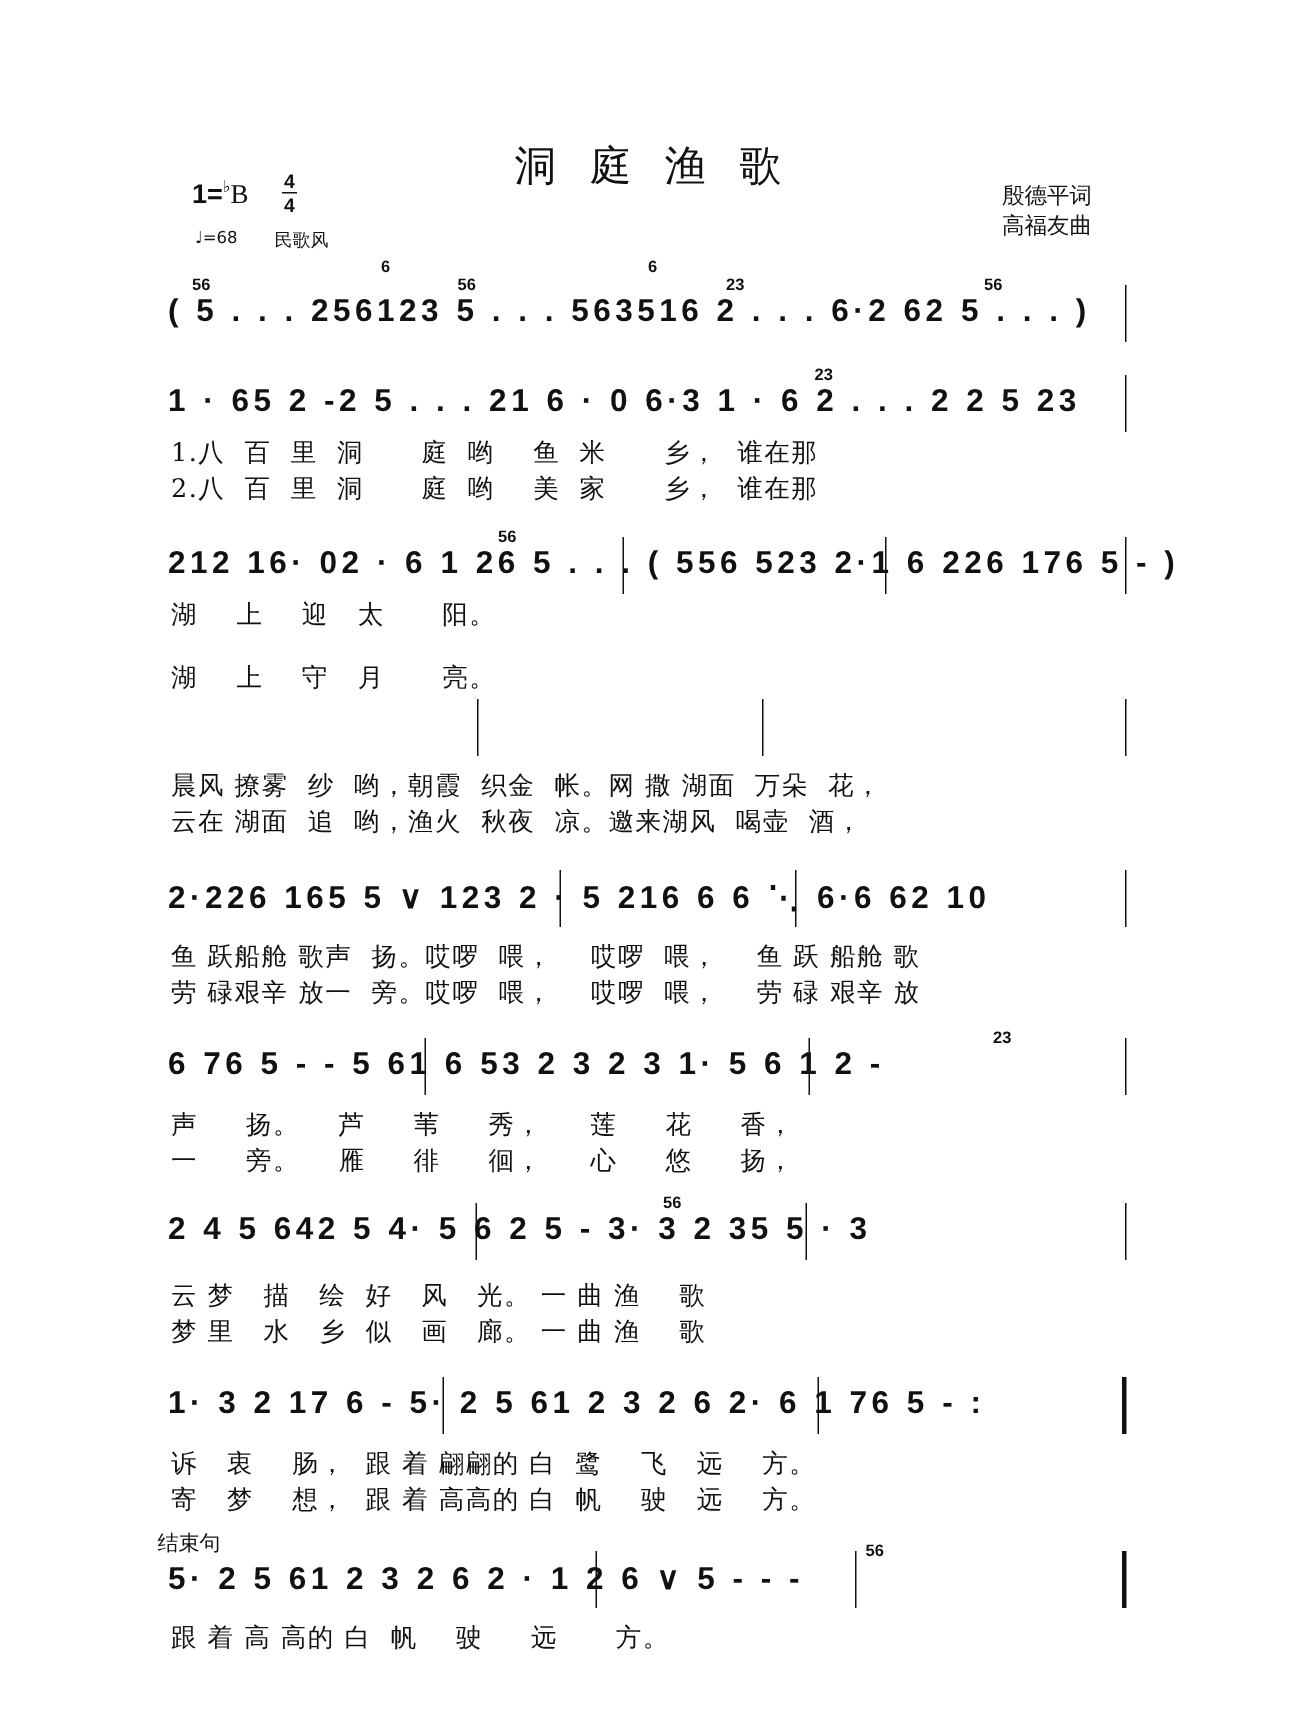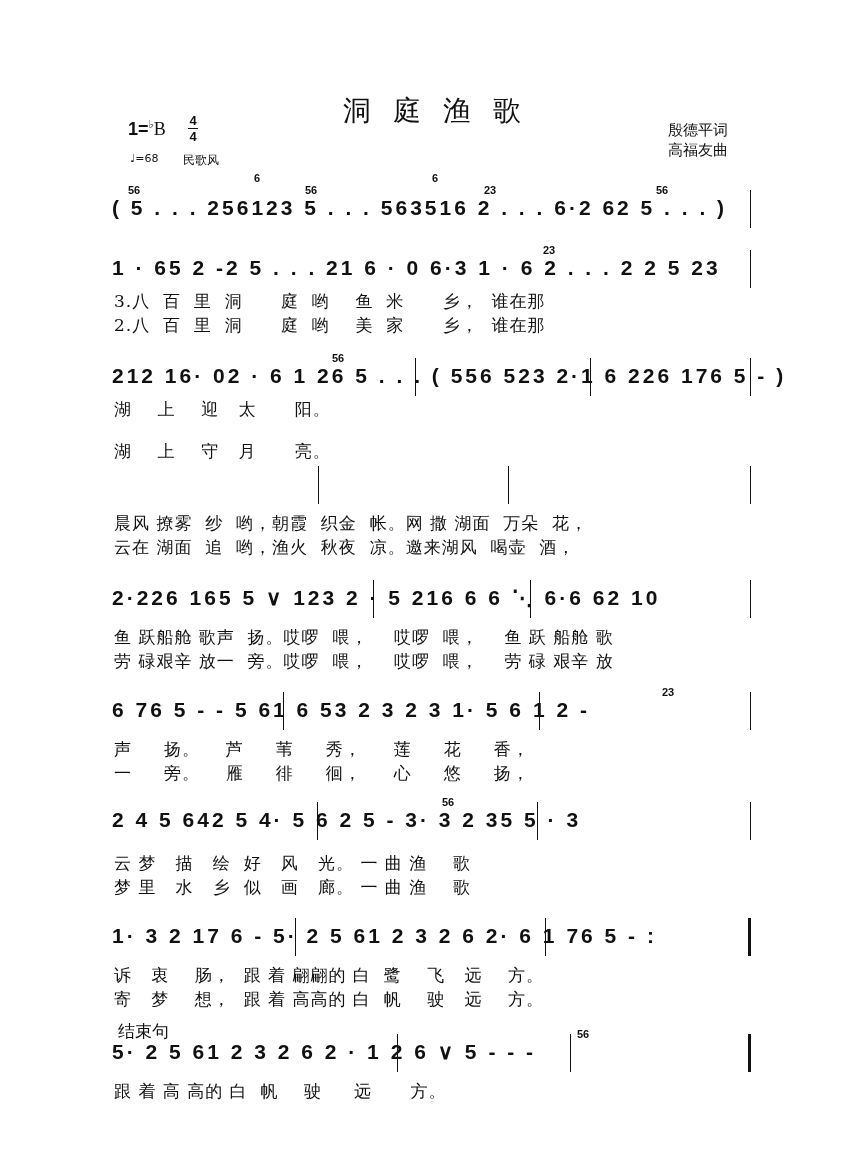--- a/index.html
+++ b/index.html
@@ -12,21 +12,21 @@
   .timesig { left:188px; top:114px; font-family:"Liberation Sans",sans-serif; font-weight:bold; font-size:13px; line-height:13px; text-align:center; }
   .timesig .line { width:10px; border-top:1.5px solid #111; margin:1px auto; }
   .tempo { left:130px; top:152px; font-size:11px; }
   .style { left:183px; top:152px; font-size:12px; }
   .credits { left:668px; top:120px; font-family:"DejaVu Serif","Liberation Serif",serif; font-size:15px; line-height:20px; }
   .row { left:112px; width:642px; height:40px; }
   .notes { position:absolute; left:0; top:0; white-space:nowrap; font-family:"Liberation Sans",sans-serif; font-weight:bold; font-size:21px; letter-spacing:3px; }
   .bar { position:absolute; top:-6px; width:0; height:38px; border-left:1.5px solid #111; }
   .lyric { left:114px; font-family:"DejaVu Serif","Liberation Serif",serif; font-size:17px; white-space:pre; letter-spacing:1px; }
   .grace { position:absolute; top:-12px; font-size:11px; font-weight:bold; font-family:"Liberation Sans",sans-serif; letter-spacing:0; }
-  .ending { left:118px; top:1020px; font-size:17px; }
+  .ending { left:105px; top:1020px; font-size:14px; }
 </style>
 </head>
 <body>
 
 <div class="abs title">洞庭渔歌</div>
 
 <div class="abs key"><span>1=</span><sup>♭</sup><span class="B">B</span></div>
 <div class="abs timesig">
   <div>4</div>
   <div class="line"></div>
@@ -48,21 +48,21 @@
   <span class="grace" style="left:320px;top:-24px;">6</span>
   <div class="notes">( 5 . . .   256123   5 . . .   563516   2 . . .   6·2  62   5 . . . )</div>
   <div class="bar" style="left:638px;"></div>
 </div>
 
 <div class="abs row" style="top:256px;">
   <span class="grace" style="left:431px;">23</span>
   <div class="notes">1 · 65 2 -2 5 . . . 21 6 · 0 6·3 1 · 6   2 . . .  2 2 5  23</div>
   <div class="bar" style="left:638px;"></div>
 </div>
-<div class="abs lyric" style="top:290px;">3.八  百  里  洞      庭  哟    鱼  米      乡，  谁在那</div>
+<div class="abs lyric" style="top:290px;">1.八  百  里  洞      庭  哟    鱼  米      乡，  谁在那</div>
 <div class="abs lyric" style="top:314px;">2.八  百  里  洞      庭  哟    美  家      乡，  谁在那</div>
 
 <div class="abs row" style="top:364px;">
   <span class="grace" style="left:220px;">56</span>
   <div class="notes">212 16· 02 · 6 1 26   5 . . .  ( 556 523 2·1 6  226 176 5 - )</div>
   <div class="bar" style="left:303px;"></div>
   <div class="bar" style="left:478px;"></div>
   <div class="bar" style="left:638px;"></div>
 </div>
 <div class="abs lyric" style="top:398px;">湖    上    迎   太      阳。</div>

